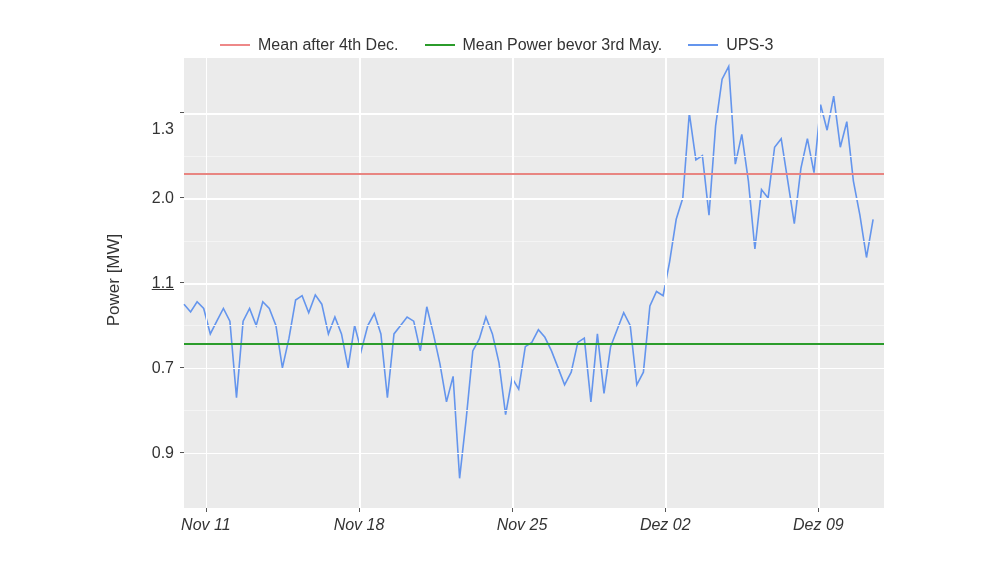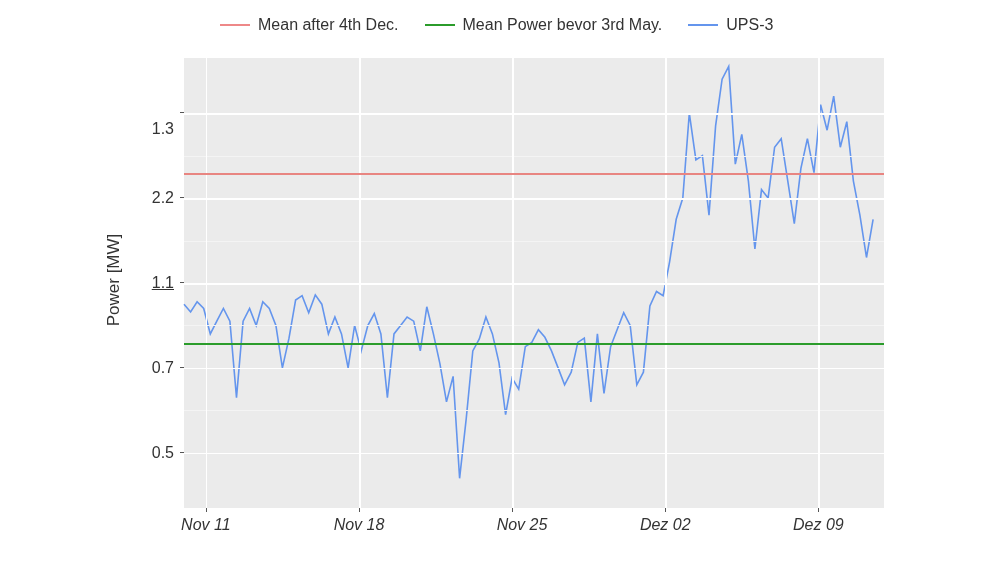--- a/index.html
+++ b/index.html
@@ -1,18 +1,18 @@
 <!DOCTYPE html>
 <html><head>
 <meta charset="utf-8">
 <style>
 * { box-sizing: border-box; margin: 0; padding: 0; }
 body { width: 1000px; height: 562px; background: #fff; font-family: Arial, sans-serif; color: #333; position: relative; }
 .chart-container { position: absolute; left: 0; top: 0; width: 1000px; height: 562px; }
-.legend { position: absolute; top: 16px; left: 220px; display: flex; gap: 26px; align-items: center; }
+.legend { position: absolute; top: 36px; left: 220px; display: flex; gap: 26px; align-items: center; }
 .legend-item { display: flex; align-items: center; gap: 8px; font-size: 16px; }
 .legend-line { width: 30px; height: 2px; background: #e88; }
 .legend-line.green { background: #2b9c2b; }
 .legend-line.blue { background: #6495ed; }
 .plot-area { position: absolute; left: 184px; top: 58px; width: 700px; height: 450px; background: #ebebeb; }
 .grid-h { position: absolute; left: 0; width: 100%; height: 1.5px; background: #fff; }
 .grid-h-minor { position: absolute; left: 0; width: 100%; height: 1px; background: #f4f4f4; }
 .grid-v { position: absolute; top: 0; height: 100%; width: 1.5px; background: #fff; }
 .y-axis { position: absolute; left: 136px; top: 58px; height: 450px; width: 44px; }
 .y-tick { position: absolute; right: 6px; font-size: 16px; text-align: right; transform: translateY(-50%); }
@@ -40,27 +40,27 @@
     </div>
     <div class="legend-item">
       <span class="legend-line blue"></span>
       <span>UPS-3</span>
     </div>
   </div>
 
   <div class="y-label">Power [MW]</div>
 
   <div class="y-axis">
-      <div class="y-tick" style="top: 394.811px;">0.5</div>
+      <div class="y-tick" style="top: 394.811px;">0.9</div>
       <div class="y-tick-mark" style="top: 394.811px;"></div>
       <div class="y-tick" style="top: 309.906px;">0.7</div>
       <div class="y-tick-mark" style="top: 309.906px;"></div>
       <div class="y-tick" style="top: 225px; text-decoration: underline;">1.1</div>
       <div class="y-tick-mark" style="top: 225px;"></div>
-      <div class="y-tick" style="top: 140.094px;">2.2</div>
+      <div class="y-tick" style="top: 140.094px;">2.0</div>
       <div class="y-tick-mark" style="top: 140.094px;"></div>
       <div class="y-tick" style="top: 55.1887px; margin-top: 16px;">1.3</div>
       <div class="y-tick-mark" style="top: 55.1887px;"></div>
     </div>
 
   <div class="plot-area">
     <svg class="line-plot" viewBox="0 0 700 450" preserveAspectRatio="none">
       <path id="ups-path" fill="none" stroke="#6495ed" stroke-width="1.6" d="M0.0 246.2 L6.6 253.9 L13.1 243.7 L19.7 250.5 L26.3 275.9 L32.8 263.2 L39.4 250.5 L45.9 263.2 L52.5 339.6 L59.1 263.2 L65.6 250.5 L72.2 267.5 L78.8 243.7 L85.3 250.5 L91.9 267.5 L98.4 309.9 L105.0 280.2 L111.6 242.0 L118.1 237.7 L124.7 254.7 L131.3 236.9 L137.8 246.2 L144.4 275.9 L150.9 259.0 L157.5 275.9 L164.1 309.9 L170.6 267.5 L177.2 292.9 L183.8 267.5 L190.3 255.6 L196.9 275.9 L203.4 339.6 L210.0 275.9 L216.6 267.5 L223.1 259.0 L229.7 263.2 L236.3 292.9 L242.8 248.8 L249.4 275.9 L255.9 305.7 L262.5 343.9 L269.1 318.4 L275.6 420.3 L282.2 360.8 L288.8 292.9 L295.3 281.0 L301.9 259.0 L308.4 275.9 L315.0 304.8 L321.6 356.6 L328.1 320.1 L334.7 331.1 L341.3 288.7 L347.8 284.4 L354.4 271.7 L360.9 279.3 L367.5 292.9 L374.1 309.9 L380.6 326.9 L387.2 314.2 L393.8 284.4 L400.3 280.2 L406.9 343.9 L413.4 275.9 L420.0 335.4 L426.6 288.7 L433.1 271.7 L439.7 254.7 L446.2 267.5 L452.8 326.9 L459.4 314.2 L465.9 247.9 L472.5 233.5 L479.1 237.7 L485.6 203.8 L492.2 161.3 L498.8 140.1 L505.3 55.2 L511.9 101.9 L518.4 97.6 L525.0 157.1 L531.6 67.9 L538.1 21.2 L544.7 8.5 L551.3 106.1 L557.8 76.4 L564.4 123.1 L570.9 191.0 L577.5 131.6 L584.1 140.1 L590.6 89.2 L597.2 80.7 L603.8 123.1 L610.3 165.6 L616.9 110.4 L623.4 80.7 L630.0 114.6 L636.6 46.7 L643.1 72.2 L649.7 38.2 L656.3 89.2 L662.8 63.7 L669.4 123.1 L675.9 157.1 L682.5 199.5 L689.1 161.3 "></path>
     </svg>
   <div class="grid-h" style="top: 394.811px;"></div>

